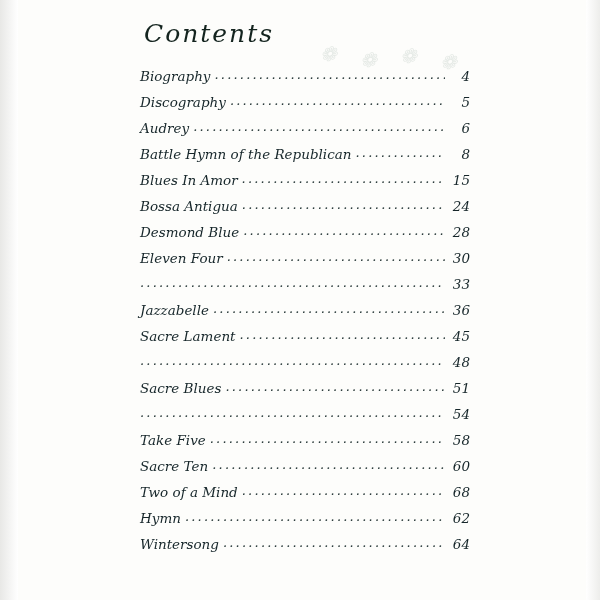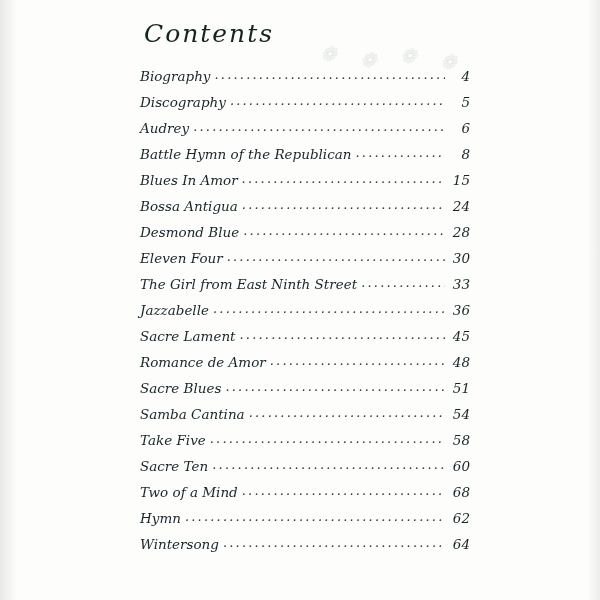--- a/index.html
+++ b/index.html
@@ -147,46 +147,43 @@
         <span class="toc-label">Desmond Blue</span>
         <span class="toc-dots">....................................................................</span>
         <span class="toc-page">28</span>
       </li>
       <li class="toc-entry">
         <span class="toc-label">Eleven Four</span>
         <span class="toc-dots">....................................................................</span>
         <span class="toc-page">30</span>
       </li>
       <li class="toc-entry">
-        <span class="toc-label">The Girl from East Ninth Street</span>
         <span class="toc-dots">....................................................................</span>
         <span class="toc-page">33</span>
       </li>
       <li class="toc-entry">
         <span class="toc-label">Jazzabelle</span>
         <span class="toc-dots">....................................................................</span>
         <span class="toc-page">36</span>
       </li>
       <li class="toc-entry">
         <span class="toc-label">Sacre Lament</span>
         <span class="toc-dots">....................................................................</span>
         <span class="toc-page">45</span>
       </li>
       <li class="toc-entry">
-        <span class="toc-label">Romance de Amor</span>
         <span class="toc-dots">....................................................................</span>
         <span class="toc-page">48</span>
       </li>
       <li class="toc-entry">
         <span class="toc-label">Sacre Blues</span>
         <span class="toc-dots">....................................................................</span>
         <span class="toc-page">51</span>
       </li>
       <li class="toc-entry">
-        <span class="toc-label">Samba Cantina</span>
         <span class="toc-dots">....................................................................</span>
         <span class="toc-page">54</span>
       </li>
       <li class="toc-entry">
         <span class="toc-label">Take Five</span>
         <span class="toc-dots">....................................................................</span>
         <span class="toc-page">58</span>
       </li>
       <li class="toc-entry">
         <span class="toc-label">Sacre Ten</span>

